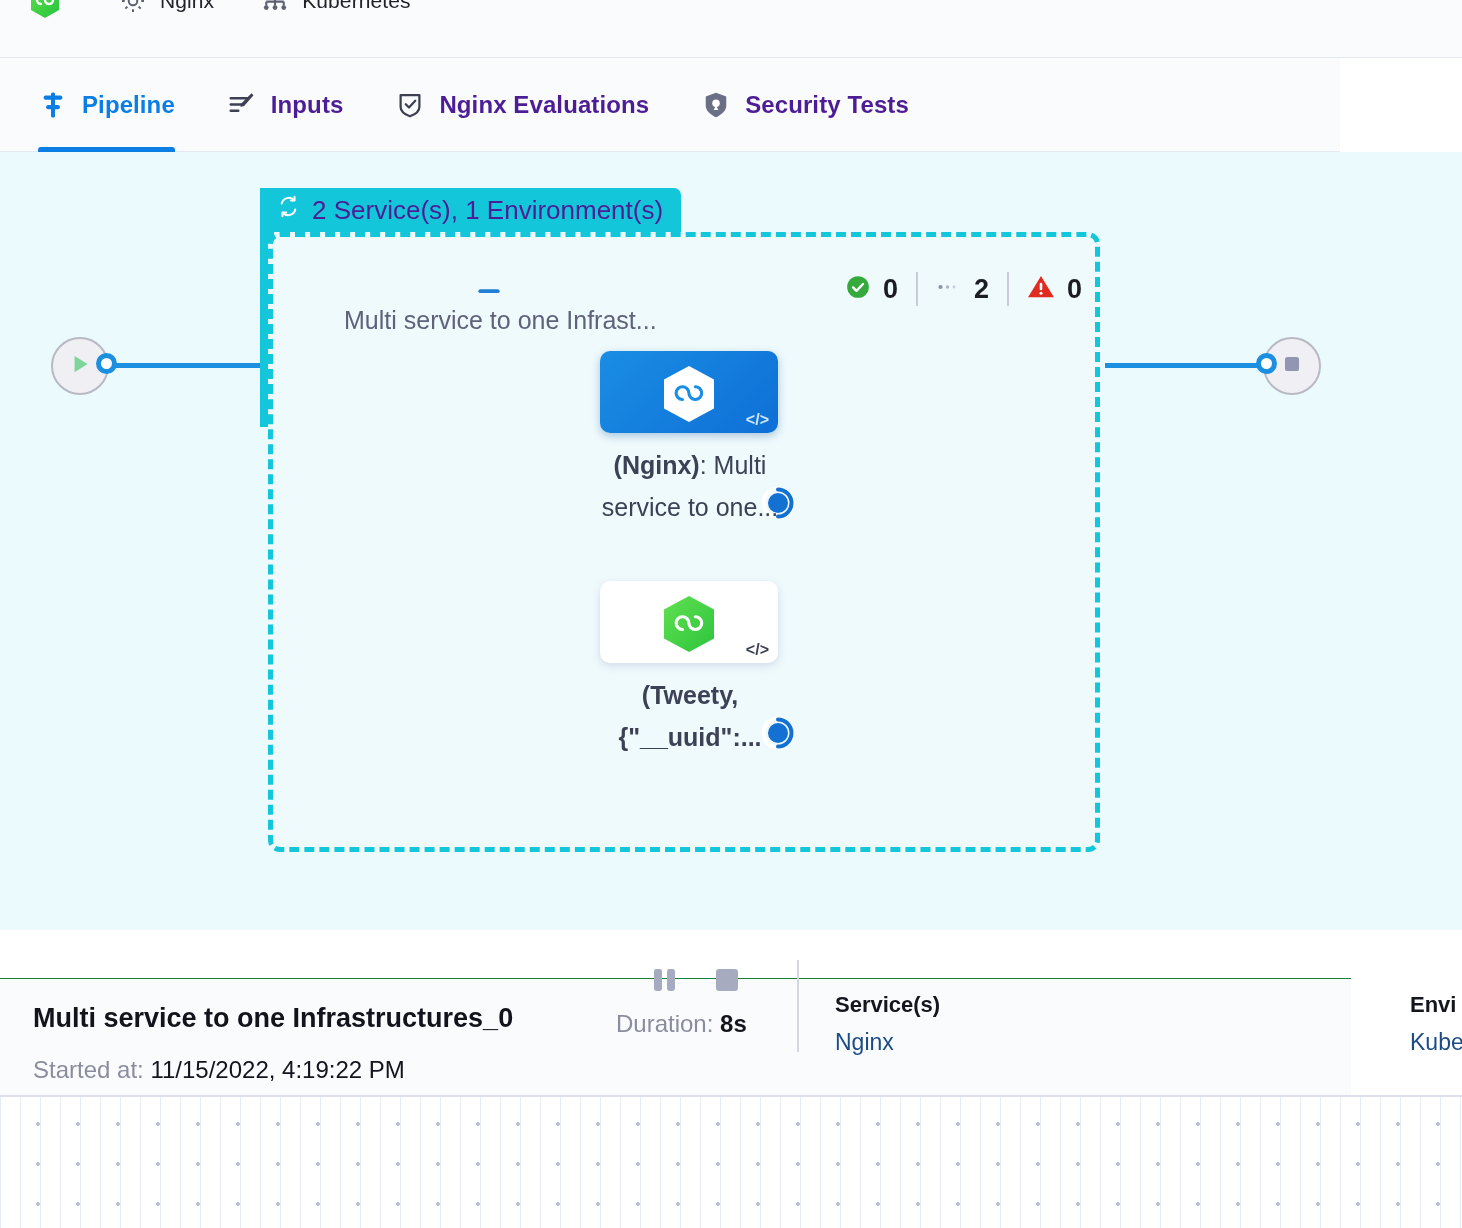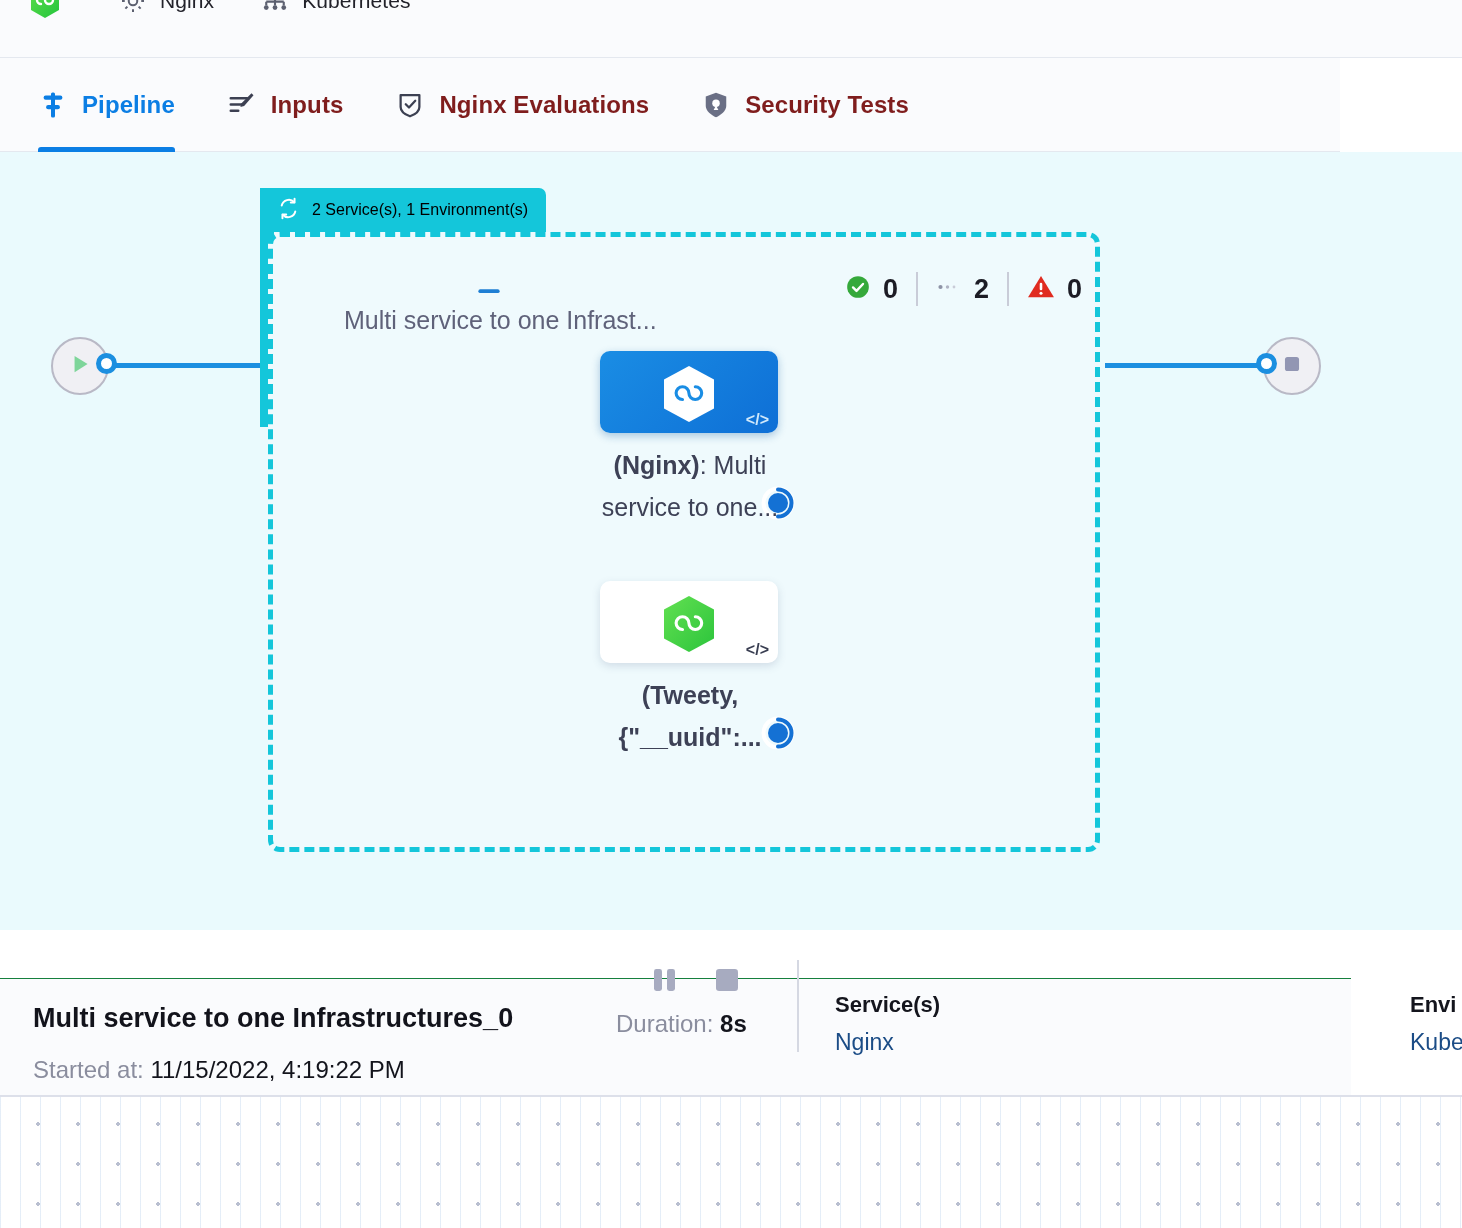--- a/index.html
+++ b/index.html
@@ -39,21 +39,21 @@
     background: #fafbfd;
     border-bottom: 1px solid #e4e8ef;
     display: flex; align-items: center;
     padding-left: 38px;
   }
   .tab {
     display: flex; align-items: center; gap: 14px;
     height: 94px; padding: 0 0 0 0; margin-right: 52px;
     position: relative; cursor: pointer;
   }
-  .tab-label { font-size: 24px; font-weight: 700; color: #7f1d1d; letter-spacing: .1px; }
+  .tab-label { font-size: 24px; font-weight: 700; color: #4c1d95; letter-spacing: .1px; }
   .tab.active .tab-label { color: #0b7ee4; }
   .tab.active::after {
     content:""; position:absolute; left:0; right:0; bottom:0; height:5px;
     background:#0b7ee4; border-radius:3px 3px 0 0;
   }
   .tab-ico { width: 30px; height: 30px; display:block; }
 
   
   .canvas {
     position: absolute; left: 0; top: 152px; width: 1462px; height: 778px;
@@ -79,25 +79,25 @@
     position: absolute;
     border: 5px dashed #14c6da;
     border-radius: 12px;
     background: #effafd;
   }
   .groupbar {
     position: absolute; width: 14px; background: #14c6da;
   }
   .grouptag {
     position: absolute;
-    background: #14c6da; color: #000000;
+    background: #14c6da; color: #4c1d95;
     border-radius: 7px 7px 0 0;
     height: 44px; padding: 0 18px 0 16px;
     display: flex; align-items: center; gap: 11px;
-    font-size: 16px; font-weight: 400; white-space: nowrap;
+    font-size: 26px; font-weight: 400; white-space: nowrap;
   }
 
   .grouphead {
     position: absolute; display: flex; align-items: center; flex-direction: column;
   }
   .collapse-ico { width: 30px; height: 30px; display:block; }
   .group-title {
     font-size: 25px; color: #5f627a; font-weight: 400; margin-left: 22px;
     white-space: nowrap;
   }

